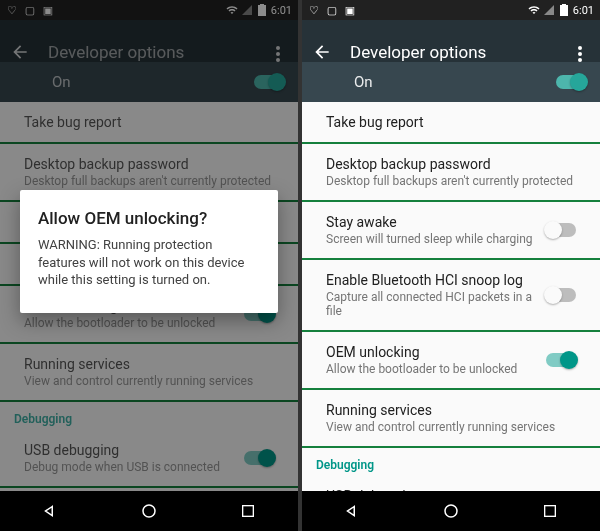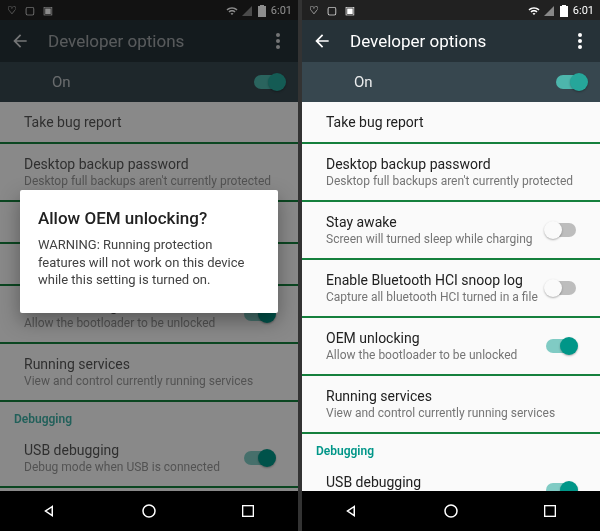--- a/index.html
+++ b/index.html
@@ -1,22 +1,22 @@
 <!DOCTYPE html>
 <html><head>
 <meta charset="utf-8">
 <style>
 * { margin: 0; padding: 0; box-sizing: border-box; font-family: Roboto, Arial, sans-serif; }
 body { background: #333; width: 600px; height: 531px; display: flex; gap: 4px; }
 .phone { width: 298px; height: 531px; background: #fafafa; position: relative; overflow: hidden; }
 .statusbar { height: 20px; background: #212121; display: flex; align-items: center; justify-content: space-between; padding: 0 6px; color: #fff; font-size: 11px; }
 .sb-left { display: flex; gap: 6px; align-items: center; }
-.sb-right { display: flex; gap: 3px; align-items: flex-end; }
+.sb-right { display: flex; gap: 3px; align-items: flex-start; }
 .sb-icon { width: 12px; height: 12px; display: inline-flex; align-items: center; justify-content: center; }
-.appbar { height: 42px; background: #263238; display: flex; align-items: center; padding: 0 10px; color: rgba(255,255,255,0.85); }
+.appbar { height: 42px; background: #263238; display: flex; align-items: flex-end; padding: 0 10px; color: rgba(255,255,255,0.85); }
 .appbar-back { width: 20px; height: 20px; margin-right: 18px; display:flex; align-items:center; }
 .appbar-title { font-size: 17px; flex: 1; color: rgba(255,255,255,0.75); }
 .appbar-menu { width: 20px; display: flex; justify-content: center; }
 .masterswitch { height: 40px; background: #37474f; display: flex; align-items: center; padding: 0 14px 0 52px; color: #fff; }
 .masterswitch-label { font-size: 15px; flex: 1; color: rgba(255,255,255,0.9); }
 .content { background: #fafafa; }
 .row { padding: 12px 24px; border-bottom: 2px solid #15803d; display: flex; align-items: center; }
 .row-text { flex: 1; }
 .row-title { font-size: 14px; color: #212121; }
 .row-sub { font-size: 12px; color: #757575; margin-top: 2px; }
@@ -218,21 +218,21 @@
     <div class="row">
         <div class="row-text">
           <div class="row-title">Stay awake</div>
           <div class="row-sub">Screen will turned sleep while charging</div>
         </div>
         <span class="switch off"></span>
       </div>
     <div class="row">
         <div class="row-text">
           <div class="row-title">Enable Bluetooth HCI snoop log</div>
-          <div class="row-sub">Capture all bluetooth HCI turned in a file</div>
+          <div class="row-sub">Capture all connected HCI packets in a file</div>
         </div>
         <span class="switch off"></span>
       </div>
     <div class="row">
         <div class="row-text">
           <div class="row-title">OEM unlocking</div>
           <div class="row-sub">Allow the bootloader to be unlocked</div>
         </div>
         <span class="switch on"></span>
       </div>

